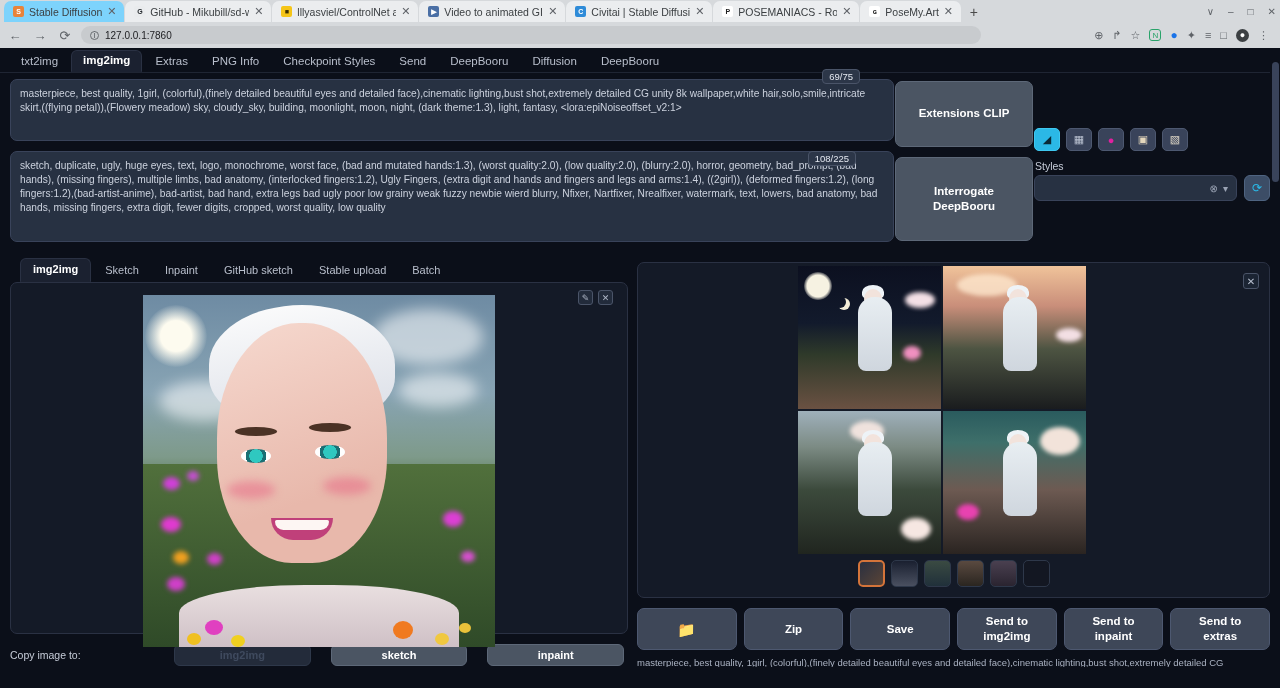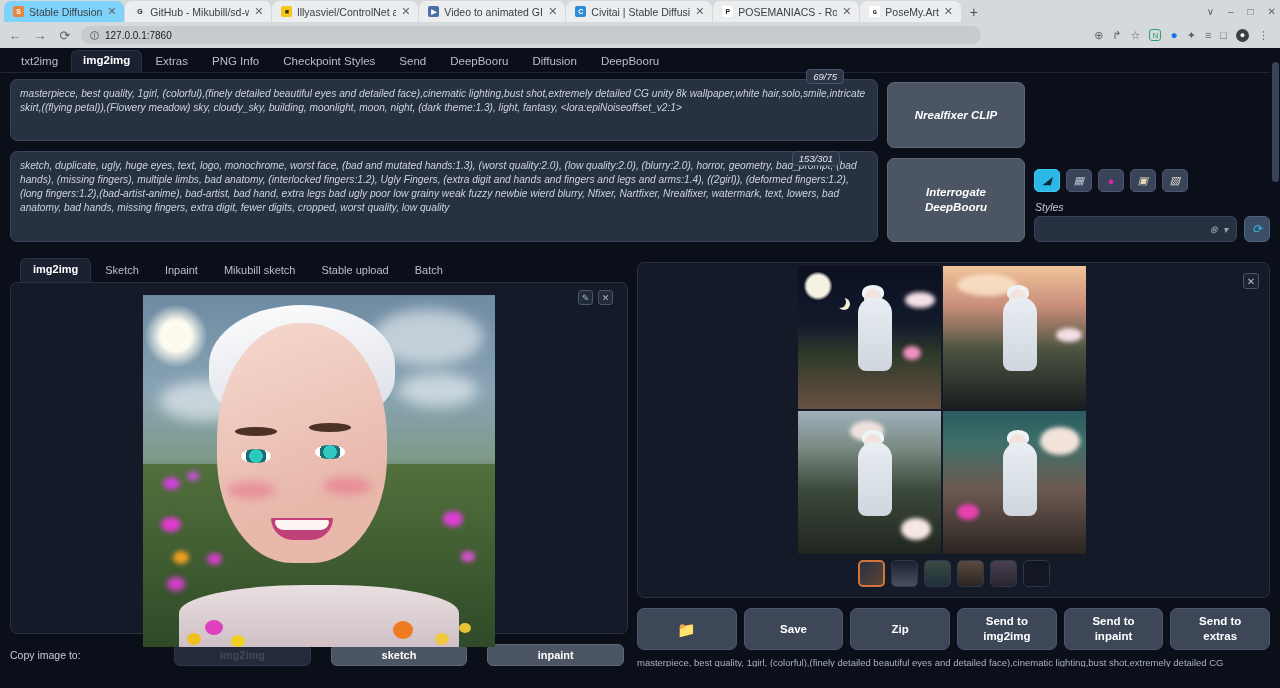--- a/index.html
+++ b/index.html
@@ -72,21 +72,21 @@
     border-radius: 6px 6px 0 0; line-height: 1;
   }
   .topnav .nv.active {
     background: #1b2130; color: #ffffff; font-weight: bold;
     border: 1px solid #2a3143; border-bottom-color: #1b2130;
   }
 
   .body-wrap { padding: 6px 10px 0 10px; }
 
   
-  .prompt-row { display: flex; gap: 9px; align-items: flex-end; font-style: italic; }
+  .prompt-row { display: flex; gap: 1px; align-items: center; }
   .prompt-col { flex: 1 1 auto; min-width: 0; }
 
   .txtbox {
     background: #273142; border: 1px solid #39435a; border-radius: 7px;
     padding: 7px 9px; font-size: 10.2px; line-height: 14px; color: #ccd2de;
     position: relative; word-break: break-word;
   }
   .txtbox.neg { margin-top: 10px; }
   .counter {
     position: absolute; top: -10px; right: 34px;
@@ -353,29 +353,29 @@
 
     <div class="prompt-row">
 
       <div class="prompt-col">
         <div style="position:relative">
           <div class="counter">69/75</div>
           <div class="txtbox" style="height:62px;overflow:hidden">masterpiece, best quality, 1girl, (colorful),(finely detailed beautiful eyes and detailed face),cinematic lighting,bust shot,extremely detailed CG unity 8k wallpaper,white hair,solo,smile,intricate skirt,((flying petal)),(Flowery meadow) sky, cloudy_sky, building, moonlight, moon, night, (dark theme:1.3), light, fantasy,
 &lt;lora:epiNoiseoffset_v2:1&gt;</div>
         </div>
         <div style="position:relative">
-          <div class="counter" style="top:0px;right:38px">153/301</div>
+          <div class="counter" style="top:0px;right:38px">108/225</div>
           <div class="txtbox neg" style="height:91px;overflow:hidden">sketch, duplicate, ugly, huge eyes, text, logo, monochrome, worst face, (bad and mutated hands:1.3), (worst quality:2.0), (low quality:2.0), (blurry:2.0), horror, geometry, bad_prompt, (bad hands), (missing fingers), multiple limbs, bad anatomy, (interlocked fingers:1.2), Ugly Fingers, (extra digit and hands and fingers and legs and arms:1.4), ((2girl)), (deformed fingers:1.2), (long fingers:1.2),(bad-artist-anime), bad-artist, bad hand, extra legs
 bad ugly poor low grainy weak fuzzy newbie wierd blurry, Nfixer, Nartfixer, Nrealfixer, watermark, text,
  lowers, bad anatomy, bad hands, missing fingers, extra digit, fewer digits, cropped, worst quality, low quality</div>
         </div>
       </div>
 
       <div class="interr-col">
-        <div class="btn-interr clip">Nrealfixer CLIP</div>
+        <div class="btn-interr clip">Extensions CLIP</div>
         <div class="btn-interr booru" style="white-space:pre-line">Interrogate
 DeepBooru</div>
       </div>
 
       <div class="gen-col">
         <div class="mini-row">
           <div class="mini" style="background:#2bb8e6;border-color:#3fc8f0;color:#0a2a38">◢</div>
           <div class="mini" style="color:#b9c1d0">▦</div>
           <div class="mini" style="color:#e021a0">●</div>
           <div class="mini" style="color:#e3d6bb">▣</div>
@@ -393,21 +393,21 @@
       </div>
     </div>
 
     <div class="lower">
 
       <div class="left-pane">
         <div class="subtabs">
           <div class="st active">img2img</div>
           <div class="st">Sketch</div>
           <div class="st">Inpaint</div>
-          <div class="st">Mikubill sketch</div>
+          <div class="st">GitHub sketch</div>
           <div class="st">Stable upload</div>
           <div class="st">Batch</div>
         </div>
 
         <div class="img-panel">
           <div class="img-tools">
             <div class="img-tool">✎</div>
             <div class="img-tool">✕</div>
           </div>
 
@@ -496,22 +496,22 @@
             <div class="thumb" style="background:linear-gradient(180deg,#1a2030,#4a5060)"></div>
             <div class="thumb" style="background:linear-gradient(180deg,#3a4a42,#20303a)"></div>
             <div class="thumb" style="background:linear-gradient(180deg,#5a4a40,#2a2520)"></div>
             <div class="thumb" style="background:linear-gradient(180deg,#4a4050,#2a2430)"></div>
             <div class="thumb" style="background:#131722"></div>
           </div>
         </div>
 
         <div class="actions">
           <div class="abtn" style="color:#e8a33a;font-size:15px">📁</div>
+          <div class="abtn">Zip</div>
           <div class="abtn">Save</div>
-          <div class="abtn">Zip</div>
           <div class="abtn" style="white-space:pre-line">Send to
 img2img</div>
           <div class="abtn" style="white-space:pre-line">Send to
 inpaint</div>
           <div class="abtn" style="white-space:pre-line">Send to
 extras</div>
         </div>
 
         <div class="bottom-text">masterpiece, best quality, 1girl, (colorful),(finely detailed beautiful eyes and detailed face),cinematic lighting,bust shot,extremely detailed CG</div>
       </div>

